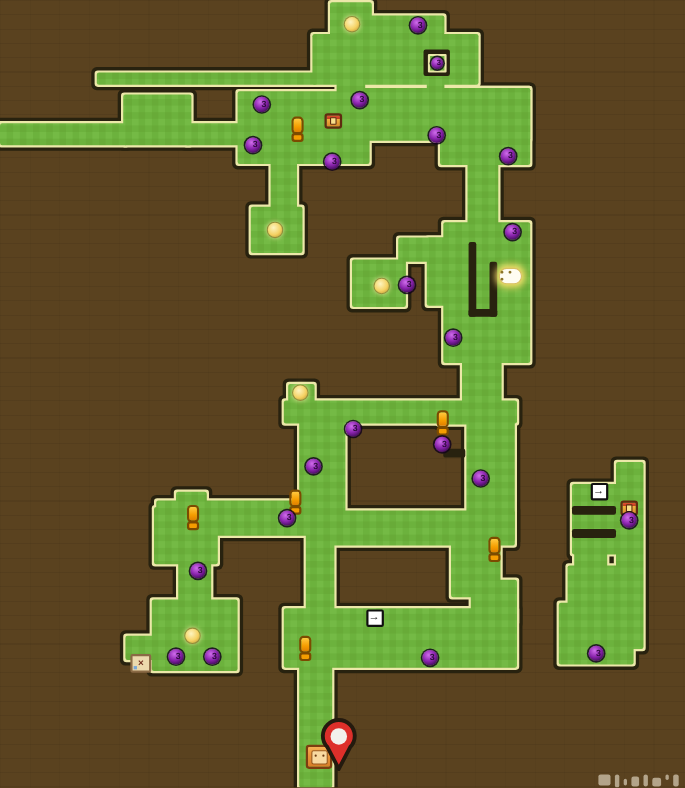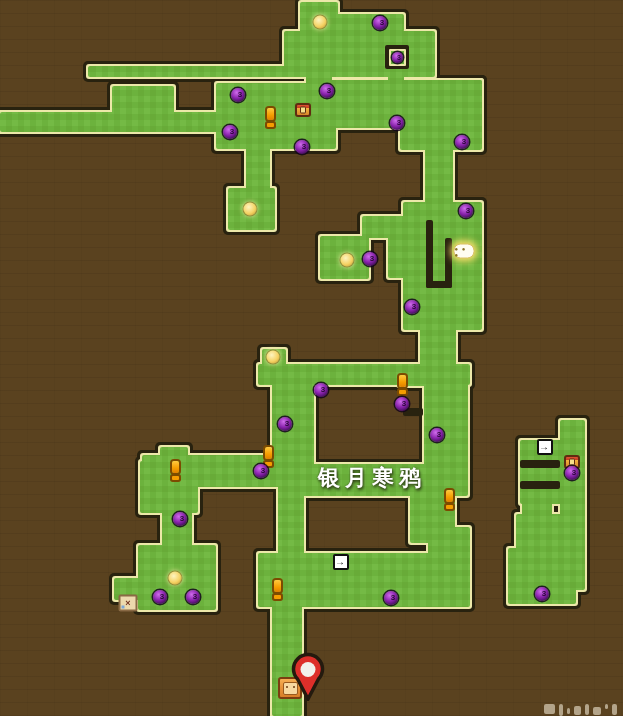--- a/index.html
+++ b/index.html
@@ -398,21 +398,20 @@
         <div class="face"></div>
       </div>
       <div class="icon pin" style="left: 286px; top: 651px;">
         <svg width="44" height="50" viewBox="0 0 44 50">
           <path d="M22 48 L11.5 28 A14.5 14.5 0 1 1 32.5 28 Z" fill="#dd2f2a" stroke="#241a0e" stroke-width="3.5"></path>
           <circle cx="22" cy="18.5" r="7.5" fill="#f2f1ec"></circle>
         </svg>
       </div>
     </div>
 
-  <div class="area-label">银月寒鸦</div>
 </div>
 
 <div class="watermark">
   <span class="wm1"></span>
     <span class="wm2"></span>
     <span class="wm3"></span>
   <span class="wm4"></span>
     <span class="wm5"></span>
     <span class="wm6"></span>
   <span class="wm7"></span>

